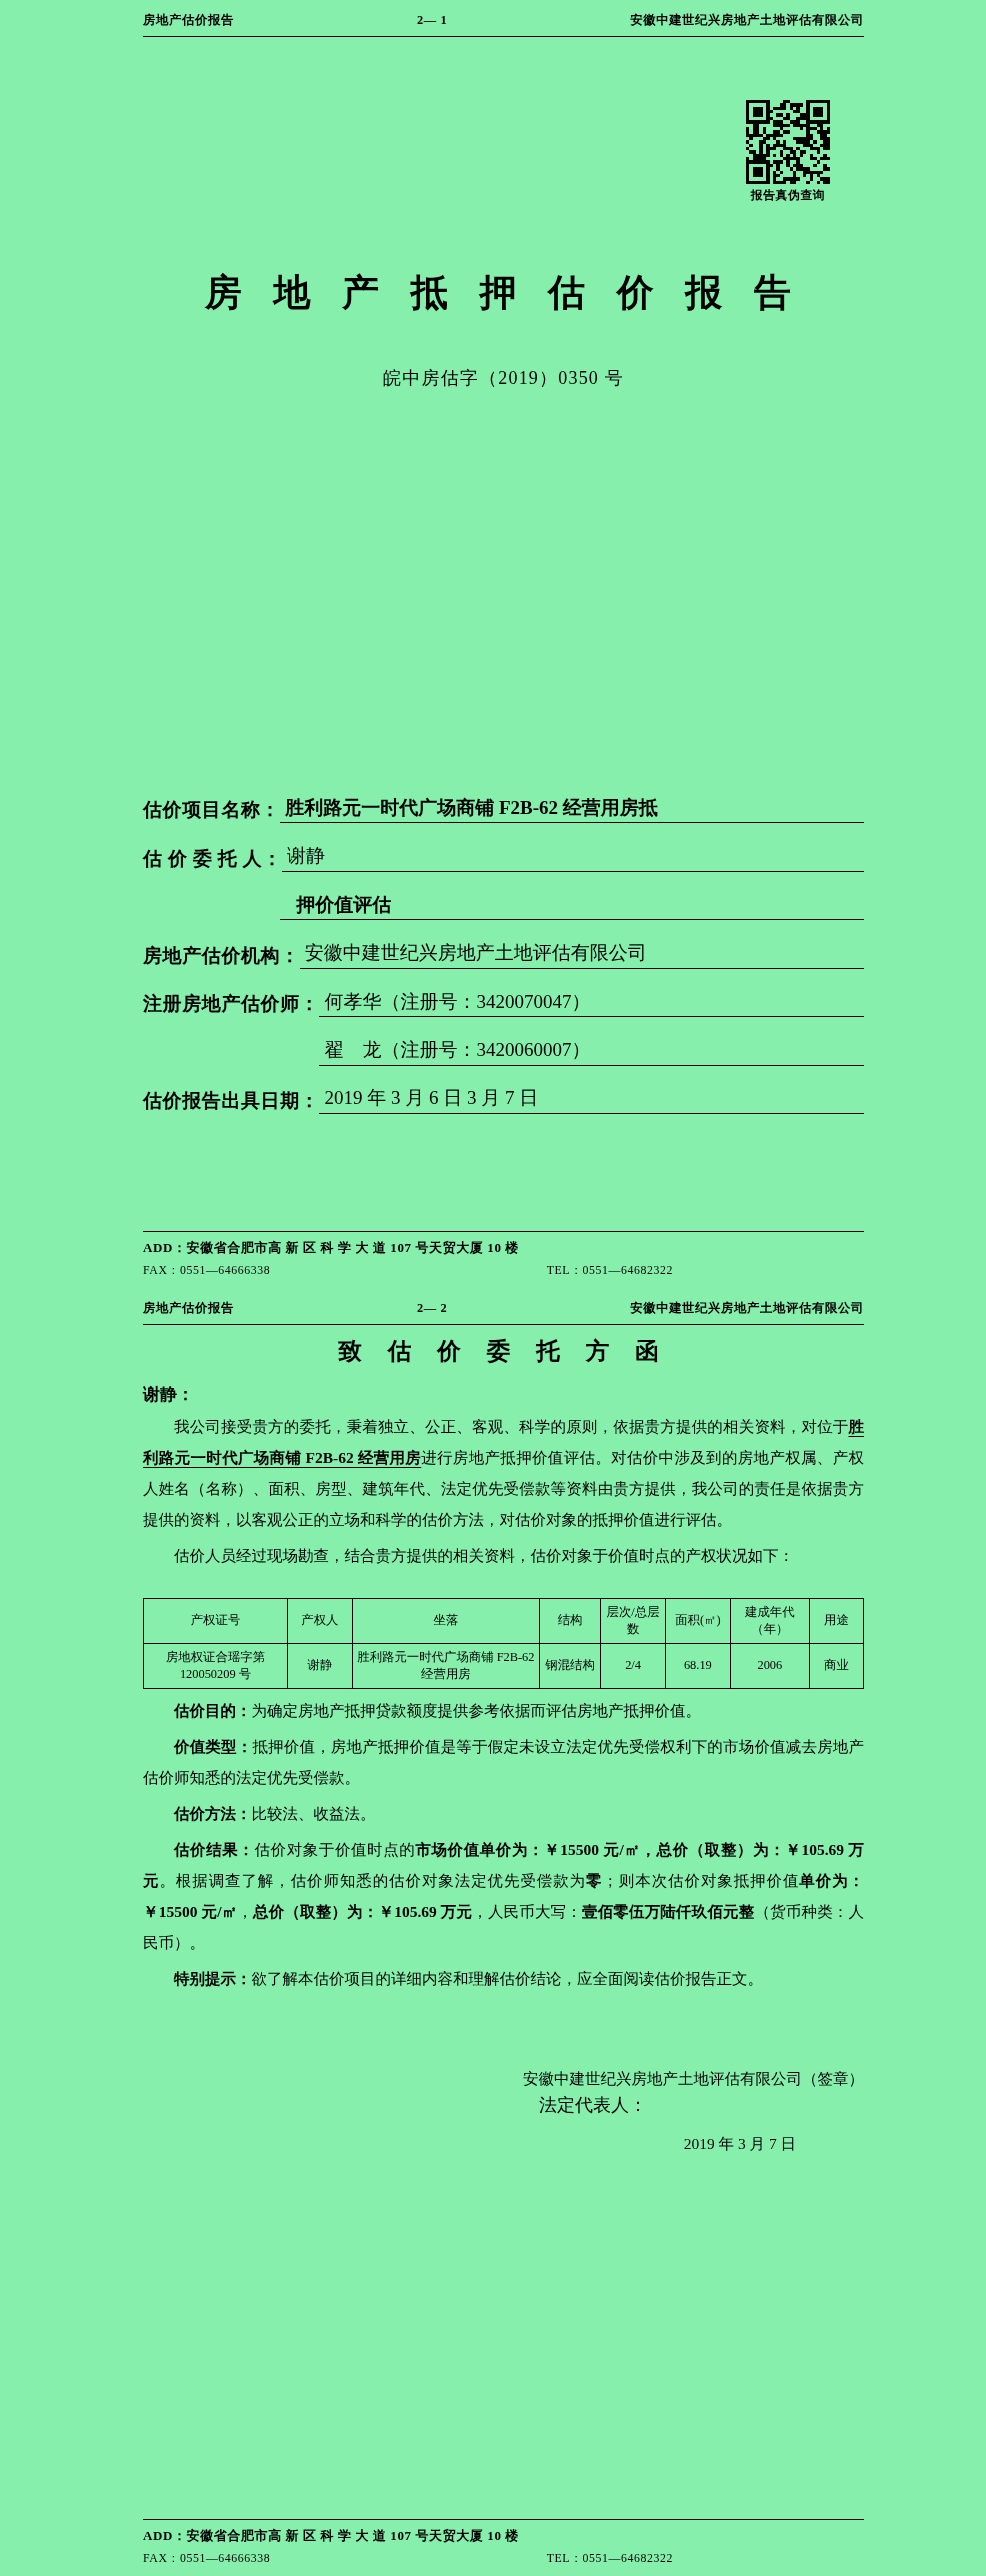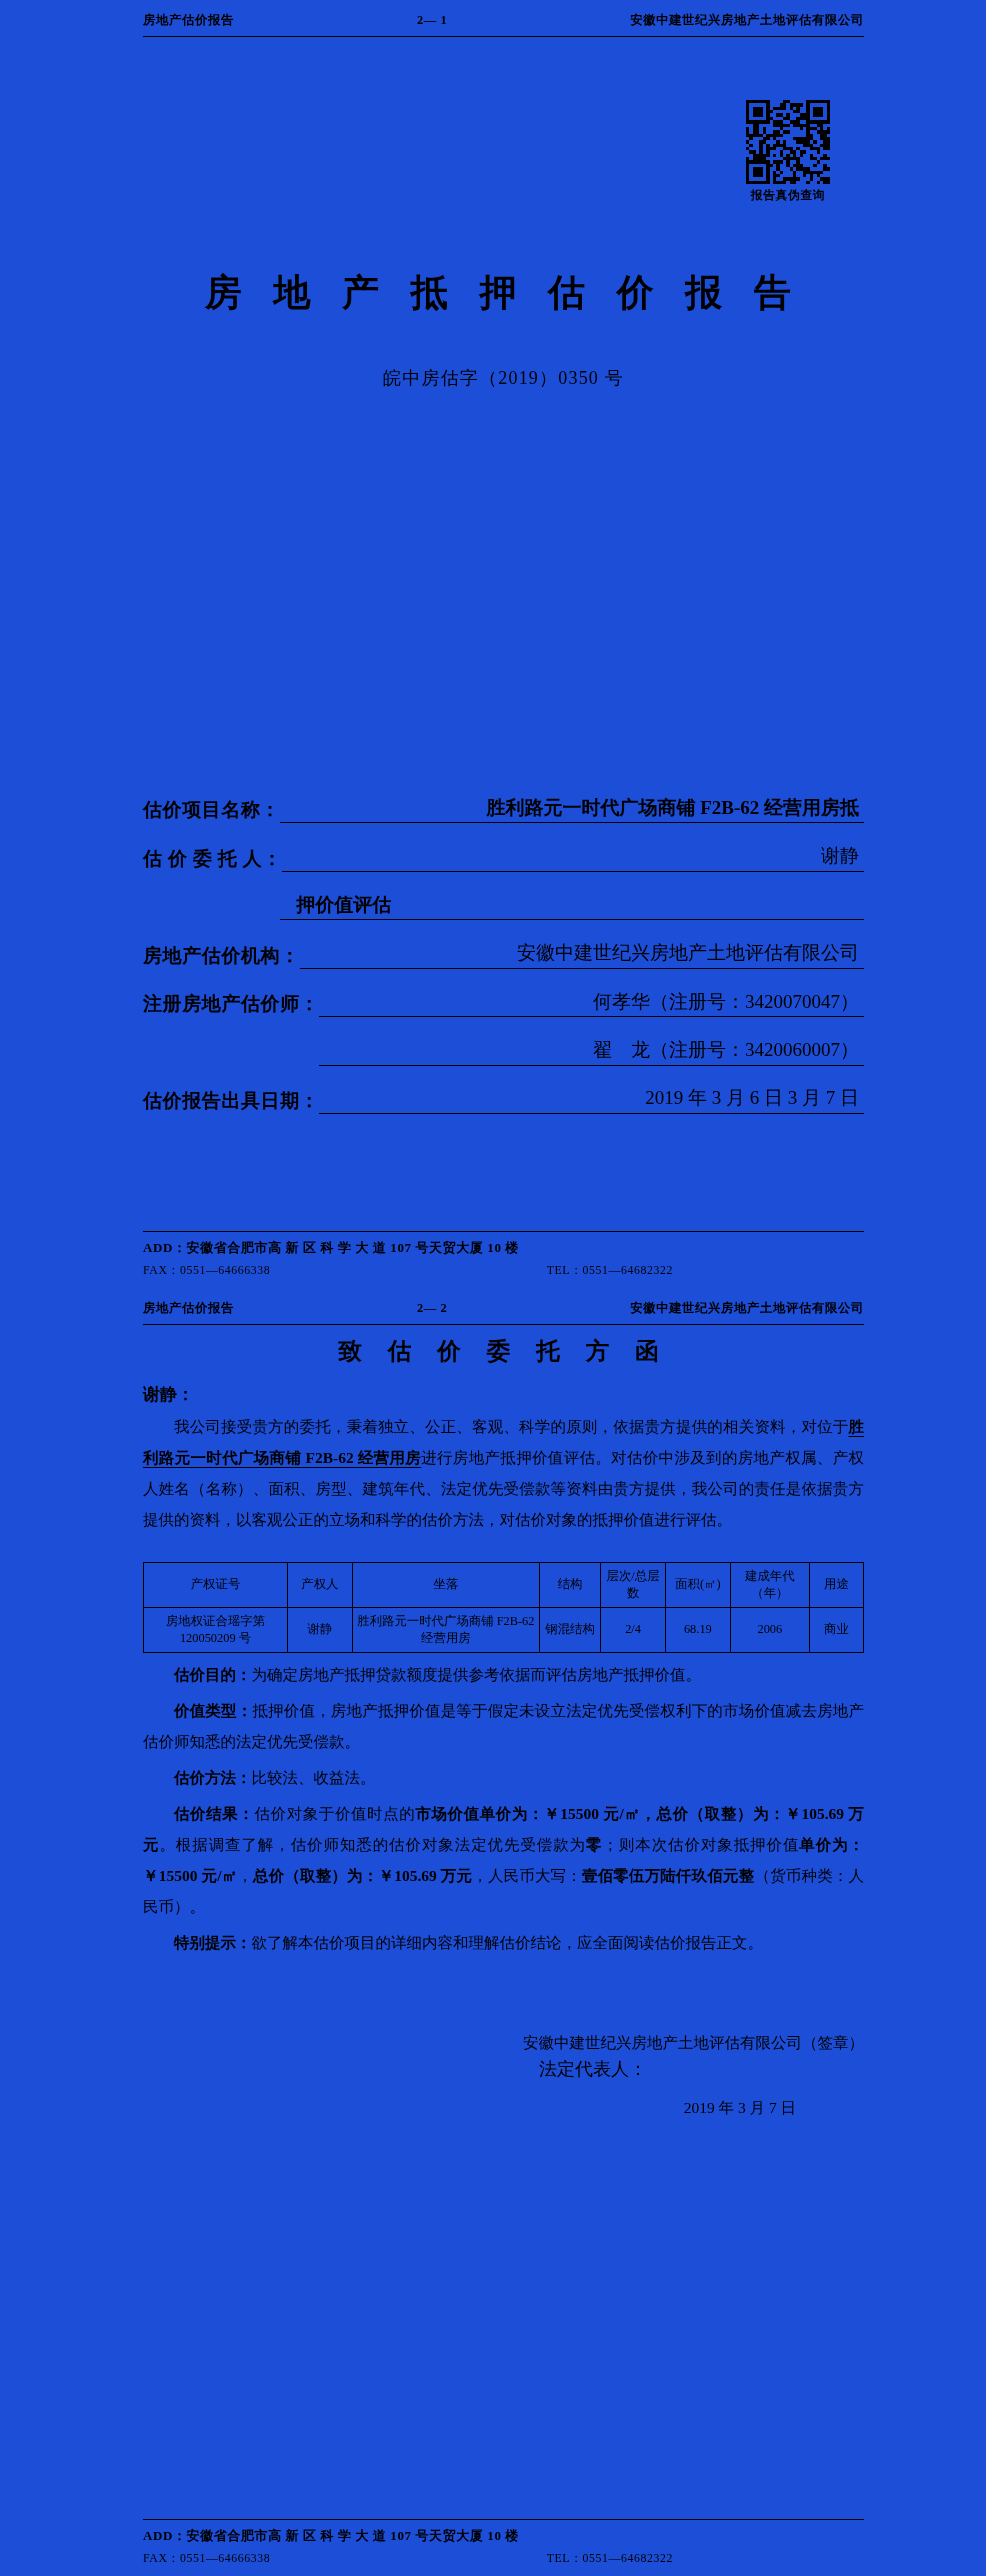--- a/index.html
+++ b/index.html
@@ -1,33 +1,33 @@
 <!DOCTYPE html>
 <html style="font-size:10px"><head>
 <meta charset="utf-8">
 <style>
   *{margin:0;padding:0;box-sizing:border-box}
   html,body{background:#fff}
   body{width:986px;color:#000;font-family:"Liberation Serif","DejaVu Serif",serif}
-  .page{position:relative;width:986px;height:1288px;overflow:hidden;background:#1d4ed8}
+  .page{position:relative;width:986px;height:1288px;overflow:hidden;background:#86efac}
   .content{padding:0 122px 0 143px}
   
   .p-header{display:flex;justify-content:space-between;align-items:baseline;padding:12.4px 0 6.2px;border-bottom:1.2px solid #000;font-size:12.4px;font-weight:bold;letter-spacing:0.6px}
   
   .qr{position:absolute;top:100px;right:156px;width:84px;text-align:center}
   .qr svg{display:block;width:84px;height:84px;shape-rendering:crispEdges}
   .qr-caption{margin-top:4.3px;font-size:11.8px;font-weight:bold;letter-spacing:0.6px}
   
   .title{margin-top:231px;text-align:center;font-size:37px;font-weight:bold;letter-spacing:11.2px;white-space:nowrap}
   .doc-no{margin-top:48px;text-align:center;font-size:18px;letter-spacing:1.2px}
   .form{margin-top:404px;font-size:19px}
   .f-row{display:flex;align-items:flex-end;line-height:27px;margin-bottom:18.6px}
   .f-label{font-weight:bold;white-space:nowrap;letter-spacing:0.6px}
   .f-label.spacer{visibility:hidden}
-  .f-value{flex:1;border-bottom:1.2px solid #000;text-align:right;padding:0 5px 1.9px}
+  .f-value{flex:1;border-bottom:1.2px solid #000;text-align:left;padding:0 5px 1.9px}
   .f-value.bold{font-weight:bold}
   .f-value.cont{text-align:left;padding-left:16px}
   
   .p-footer{position:absolute;left:143px;right:122px;bottom:10px}
   .footer-rule{border-top:1.2px solid #000;margin-bottom:7.5px}
   .footer-addr{font-size:13px;font-weight:bold;letter-spacing:0.6px}
   .footer-contact{position:relative;font-size:11.8px;margin-top:5.6px;height:15px;letter-spacing:0.6px}
   .footer-tel{position:absolute;left:56%}
   
   .letter-title{margin-top:10px;text-align:center;font-size:23.6px;font-weight:bold;letter-spacing:10px}
@@ -440,20 +440,21 @@
     <div class="p-header">
       <span>房地产估价报告</span>
       <span>2— 2</span>
       <span>安徽中建世纪兴房地产土地评估有限公司</span>
     </div>
 
     <div class="letter-title">致 估 价 委 托 方 函</div>
     <div class="salutation">谢静：</div>
 
     <p class="body"><span>我公司接受贵方的委托，秉着独立、公正、客观、科学的原则，依据贵方提供的相关资料，对位于</span><span class="seg-b seg-u">胜利路元一时代广场商铺 F2B-62 经营用房</span><span>进行房地产抵押价值评估。对估价中涉及到的房地产权属、产权人姓名（名称）、面积、房型、建筑年代、法定优先受偿款等资料由贵方提供，我公司的责任是依据贵方提供的资料，以客观公正的立场和科学的估价方法，对估价对象的抵押价值进行评估。</span></p>
+    <p class="body">估价人员经过现场勘查，结合贵方提供的相关资料，估价对象于价值时点的产权状况如下：</p>
 
     <table class="prop">
       <colgroup>
         <col style="width:20%">
           <col style="width:9%">
           <col style="width:26%">
           <col style="width:8.5%">
         <col style="width:9%">
           <col style="width:9%">
           <col style="width:11%">

